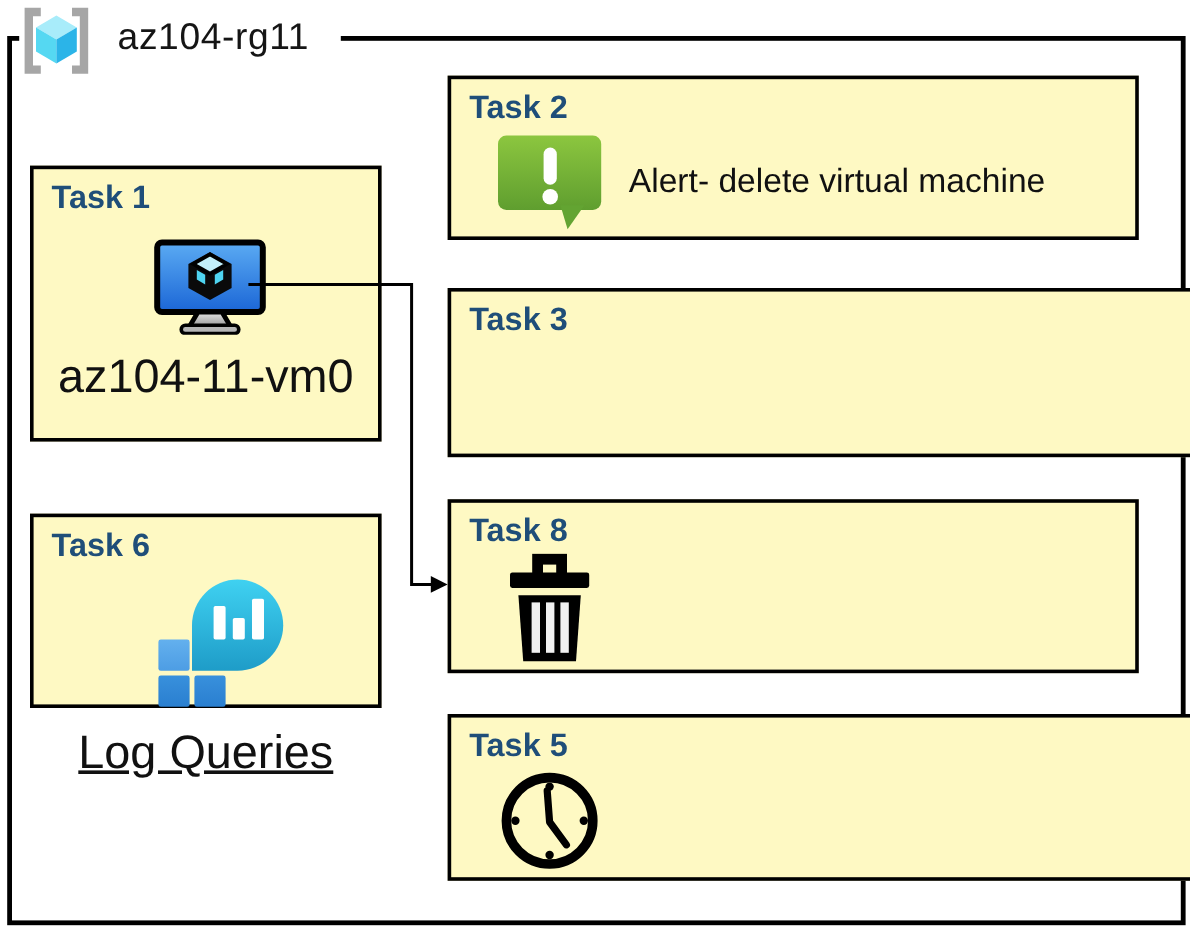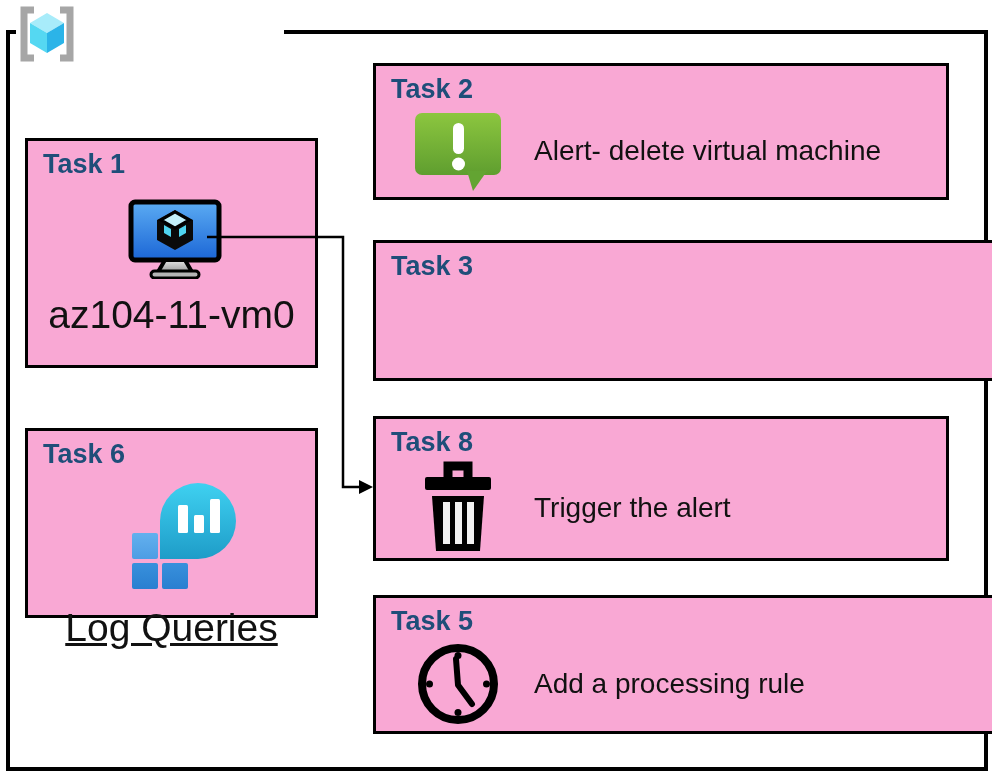--- a/index.html
+++ b/index.html
@@ -12,37 +12,37 @@
     border:4px solid #000;box-sizing:border-box;background:transparent;
   }
   .rg-header-gap{
     position:absolute;left:16px;top:26px;width:268px;height:13px;background:#fff;
   }
   .rg-icon{position:absolute;left:14px;top:5px;}
   .rg-label{
     position:absolute;left:98px;top:13px;font-size:31px;color:#151515;letter-spacing:0.5px;
   }
   .task-box{
-    position:absolute;background:#f9a8d4;border:3px solid #000;box-sizing:border-box;
+    position:absolute;background:#fef9c3;border:3px solid #000;box-sizing:border-box;
   }
   .task-title{
     position:absolute;left:15px;top:8px;font-size:27px;font-weight:bold;color:#1F4E79;
   }
   .t1{left:25px;top:138px;width:293px;height:230px;}
-  .t6{left:25px;top:428px;width:293px;height:190px;}
+  .t6{left:25px;top:428px;width:293px;height:162px;}
   .t2{left:373px;top:63px;width:576px;height:137px;}
   .t3{left:373px;top:240px;width:636px;height:141px;}
   .t4{left:373px;top:416px;width:576px;height:145px;}
   .t5{left:373px;top:595px;width:676px;height:139px;}
   .content-row{
     position:absolute;left:30px;top:42px;right:10px;bottom:4px;
     display:flex;align-items:center;
   }
   .icon-cell{width:104px;display:flex;justify-content:center;align-items:center;flex:0 0 104px;}
-  .row-label{font-size:28px;color:#111;margin-left:24px;white-space:nowrap;}
+  .row-label{font-size:28px;color:#111;margin-left:14px;white-space:nowrap;}
   .center-label{
     position:absolute;left:0;right:0;text-align:center;font-size:39px;color:#111;
   }
   .t1 .center-label{top:152px;}
   .t6 .center-label{top:175px;text-decoration:underline;}
   .vm-icon{position:absolute;left:100px;top:58px;}
   .lq-icon{position:absolute;left:96px;top:50px;}
   .connector{position:absolute;left:0;top:0;pointer-events:none;}
 </style>
 </head>
@@ -53,20 +53,21 @@
   <div class="outer-border"></div>
   <div class="rg-header-gap"></div>
 
   <svg class="rg-icon" width="66" height="58" viewBox="0 0 66 58">
     <path d="M20,5 H10 V53 H20" fill="none" stroke="#a6a6a6" stroke-width="7"></path>
     <path d="M46,5 H56 V53 H46" fill="none" stroke="#a6a6a6" stroke-width="7"></path>
     <polygon points="33,8 50,18 33,28 16,18" fill="#a8ecfa"></polygon>
     <polygon points="16,18 33,28 33,48 16,38" fill="#55d8f2"></polygon>
     <polygon points="50,18 33,28 33,48 50,38" fill="#2bb4e8"></polygon>
   </svg>
+  <span class="rg-label">az104-rg11</span>
 
   <div class="task-box t1">
     <div class="task-title">Task 1</div>
     <svg class="vm-icon" width="94" height="80" viewBox="0 0 94 80">
       <defs>
         <linearGradient id="vmscr" x1="0" y1="0" x2="0" y2="1">
           <stop offset="0" stop-color="#5babf3"></stop>
             <stop offset="1" stop-color="#1b66d6"></stop>
         </linearGradient>
         <linearGradient id="vmstand" x1="0" y1="0" x2="0" y2="1">
@@ -144,38 +145,36 @@
       <span class="icon-cell">
         <svg width="70" height="94" viewBox="0 0 70 94">
           <rect x="25" y="5" width="20" height="16" fill="none" stroke="#000" stroke-width="9"></rect>
           <rect x="2" y="16" width="66" height="13" rx="2" fill="#000"></rect>
           <path d="M9,35 L61,35 L57,90 L13,90 Z" fill="#000"></path>
           <rect x="20" y="41" width="7" height="42" fill="#f1f1f1"></rect>
           <rect x="32" y="41" width="7" height="42" fill="#f1f1f1"></rect>
           <rect x="44" y="41" width="7" height="42" fill="#f1f1f1"></rect>
         </svg>
       </span>
-      <span class="row-label">Trigger the alert</span>
     </div>
   </div>
 
   <div class="task-box t5">
     <div class="task-title">Task 5</div>
     <div class="content-row">
       <span class="icon-cell">
         <svg width="86" height="86" viewBox="0 0 86 86">
           <circle cx="43" cy="43" r="36" fill="none" stroke="#000" stroke-width="8"></circle>
           <circle cx="43" cy="14.5" r="3.5" fill="#000"></circle>
           <circle cx="71.5" cy="43" r="3.5" fill="#000"></circle>
           <circle cx="43" cy="71.5" r="3.5" fill="#000"></circle>
           <circle cx="14.5" cy="43" r="3.5" fill="#000"></circle>
           <path d="M41,18 L43,44 L57,63" fill="none" stroke="#000" stroke-width="6" stroke-linecap="round" stroke-linejoin="round"></path>
         </svg>
       </span>
-      <span class="row-label">Add a processing rule</span>
     </div>
   </div>
 
   <svg class="connector" width="992" height="774" viewBox="0 0 992 774">
     <path d="M207,237 H343 V487 H360" fill="none" stroke="#000" stroke-width="2.5"></path>
     <polygon points="359,480 373,487 359,494" fill="#000"></polygon>
   </svg>
 
 </div>
 

